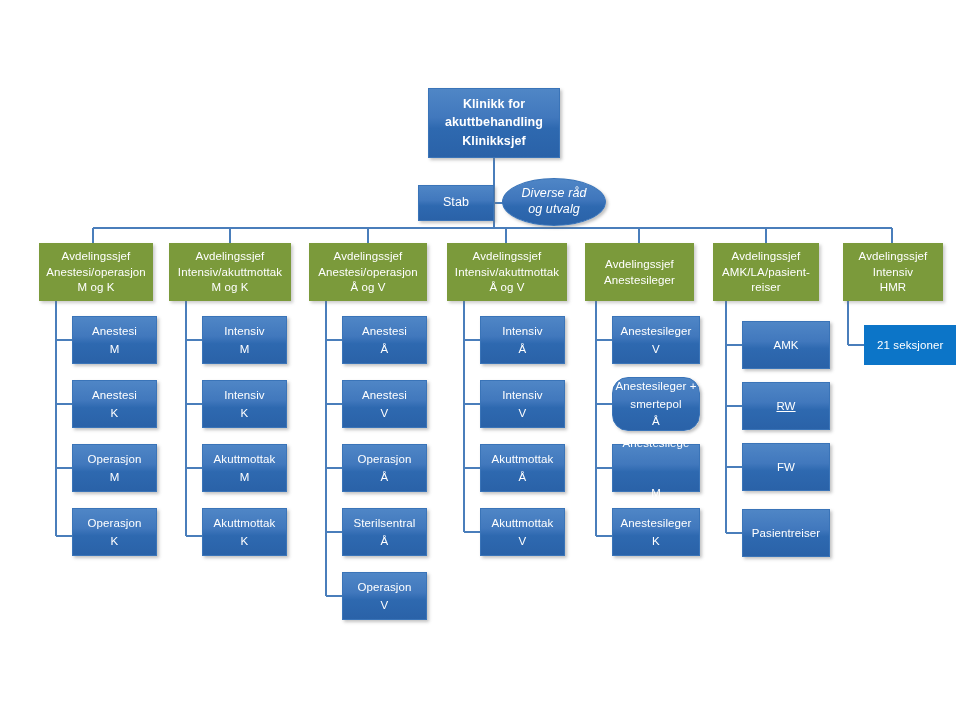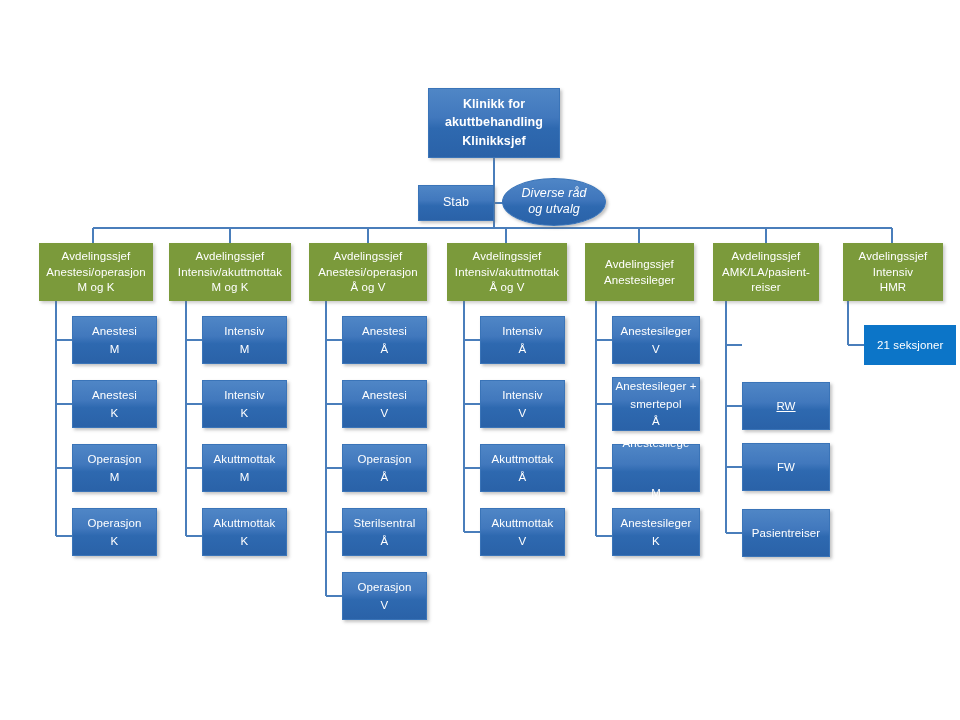--- a/index.html
+++ b/index.html
@@ -105,21 +105,21 @@
     top: 243px; height: 58px;
     font-size: 11.5px;
   }
   .dept .ln { margin: .5px 0; }
 
   .leaf {
     height: 48px;
     font-size: 11.5px;
   }
   .leaf .ln { margin: 1.5px 0; }
-  .leaf.tall { height: 54px; }
+  .leaf.tall { height: 54px; border-radius: 16px; }
 
   #seksjoner {
     left: 856px; top: 325px; width: 92px; height: 40px;
     font-size: 11.5px;
   }
 </style>
 </head>
 <body>
 
 <div id="chart">
@@ -312,20 +312,23 @@
   <div class="node blue leaf" style="left:604px; top:508px; width:88px;">
     <span class="ln">Anestesileger</span>
     <span class="ln">K</span>
   </div>
 
   <div class="node green dept" style="left:705px; width:106px;">
     <span class="ln">Avdelingssjef</span>
     <span class="ln">AMK/LA/pasient-</span>
     <span class="ln">reiser</span>
   </div>
+  <div class="node blue leaf" style="left:734px; top:321px; width:88px;">
+    <span class="ln">AMK</span>
+  </div>
   <div class="node blue leaf" style="left:734px; top:382px; width:88px;text-decoration:underline;">
     <span class="ln">RW</span>
   </div>
   <div class="node blue leaf" style="left:734px; top:443px; width:88px;">
     <span class="ln">FW</span>
   </div>
   <div class="node blue leaf" style="left:734px; top:509px; width:88px;">
     <span class="ln">Pasientreiser</span>
   </div>
 

